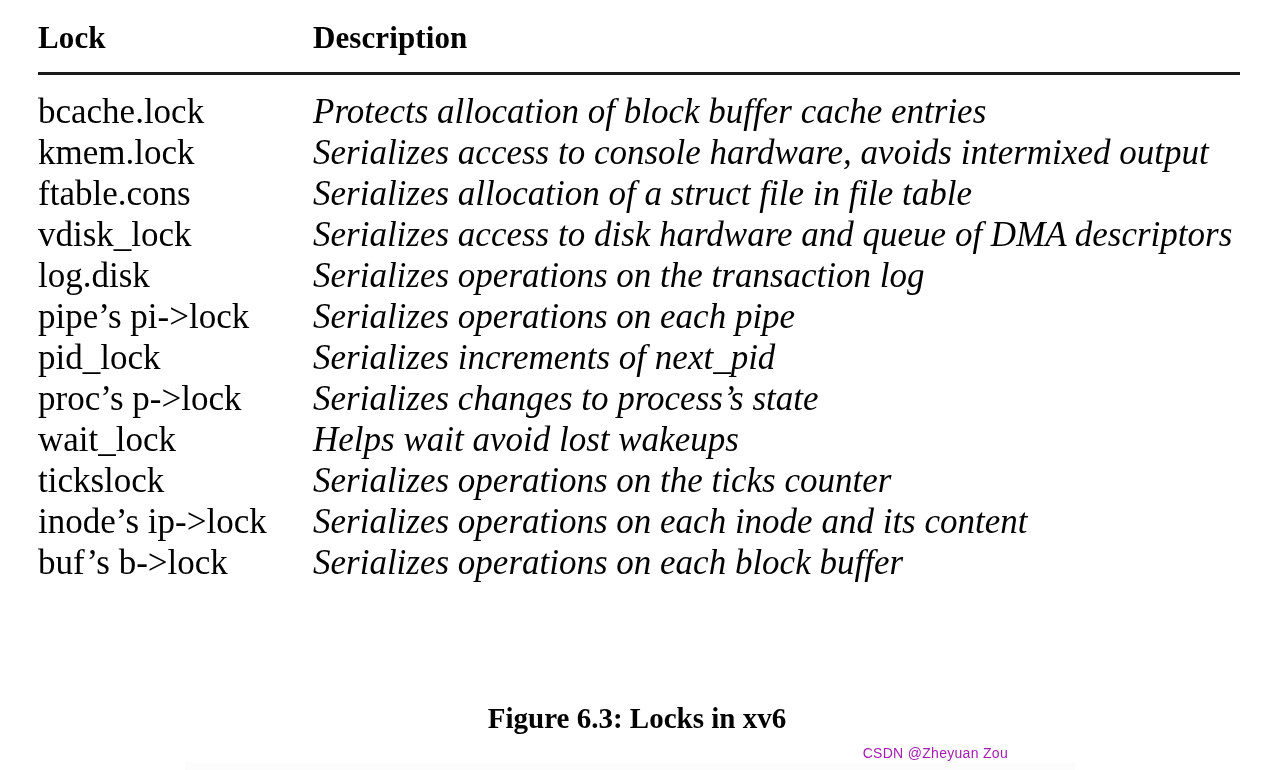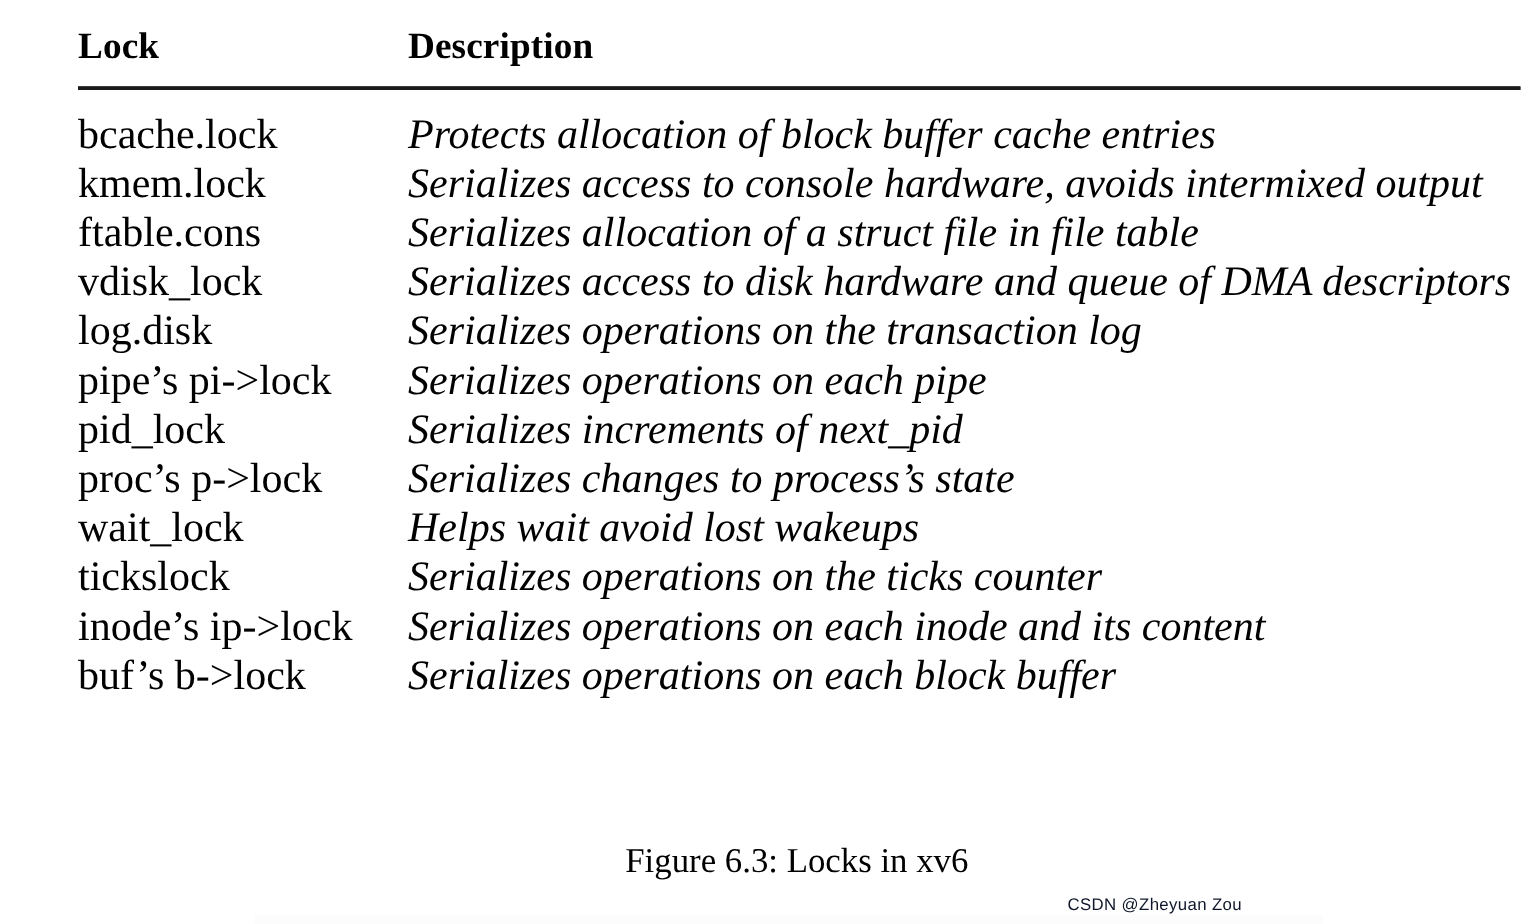--- a/index.html
+++ b/index.html
@@ -15,21 +15,20 @@
     font-family: "Liberation Serif", "DejaVu Serif", serif;
     color: #000000;
     -webkit-font-smoothing: antialiased;
   }
 
   #figure-root {
     position: relative;
     width: 1028px;
     height: 770px;
     background: #ffffff;
-    margin-left: 27px;
   }
 
   
   .lock-table {
     position: absolute;
     left: 38px;
     top: 18px;
     width: 1202px;
     border-collapse: collapse;
     table-layout: fixed;
@@ -70,21 +69,21 @@
 
   
   .figure-caption {
     position: absolute;
     left: 0;
     top: 700px;
     width: 1274px;
     text-align: center;
     font-size: 29px;
     line-height: 36px;
-    font-weight: normal;
+    font-weight: bold;
   }
 
   
   .watermark {
     position: absolute;
     right: 20px;
     bottom: 8px;
     font-family: "Liberation Sans", "DejaVu Sans", sans-serif;
     font-size: 14px;
     line-height: 18px;
@@ -167,15 +166,15 @@
           <td class="cell-lock">buf’s b-&gt;lock</td>
           <td class="cell-desc">Serializes operations on each block buffer</td>
         </tr>
       </tbody>
   </table>
 
   <div class="figure-caption">Figure 6.3: Locks in xv6</div>
 
   <div class="bottom-band"></div>
 
-  <div class="watermark" style="color: #0f172a; text-align: center;">CSDN @Zheyuan Zou</div>
+  <div class="watermark" style="color: #a21caf; text-align: center;">CSDN @Zheyuan Zou</div>
 
 </div>
 
 </body></html>

